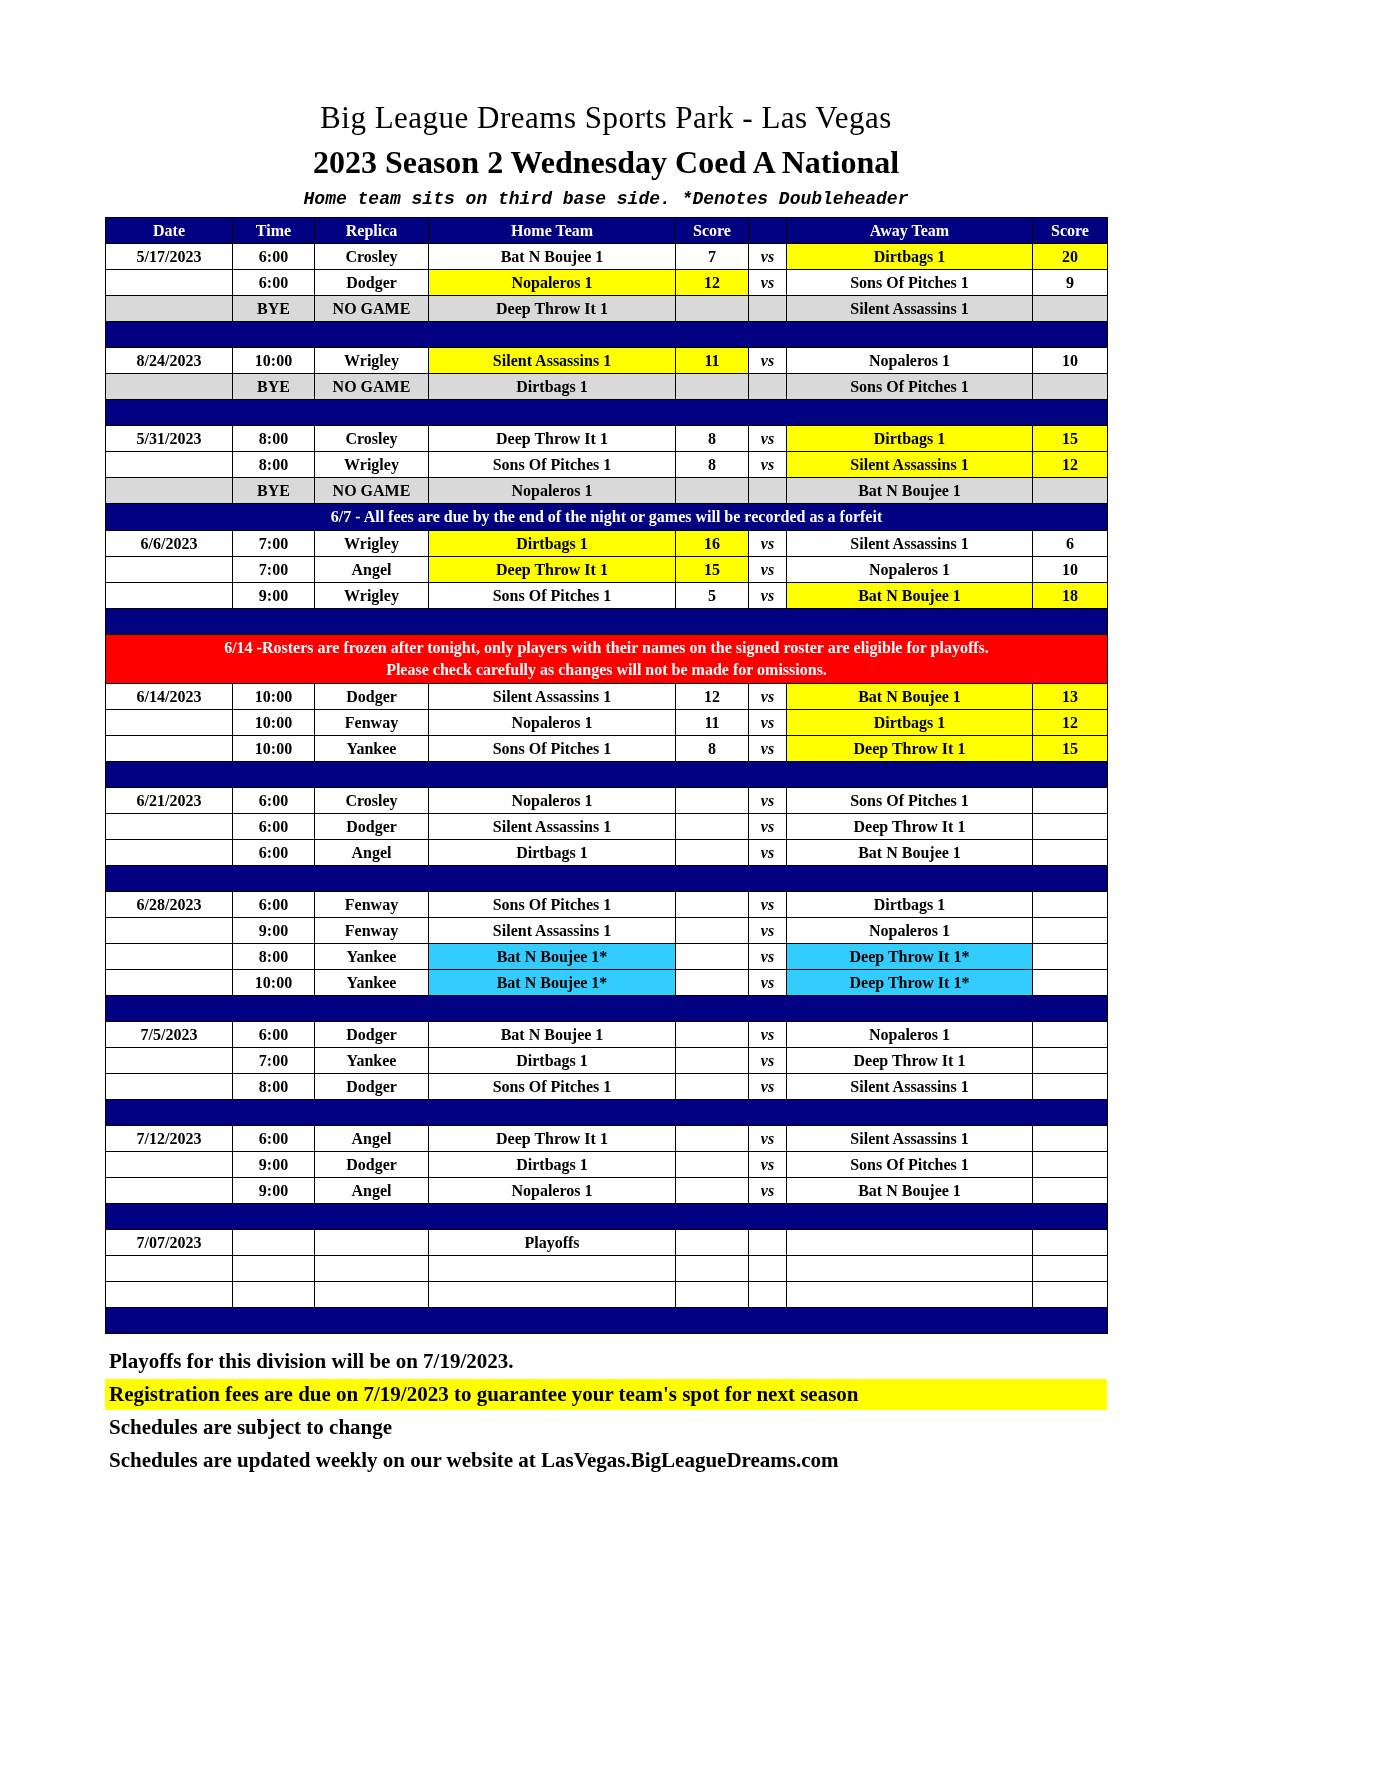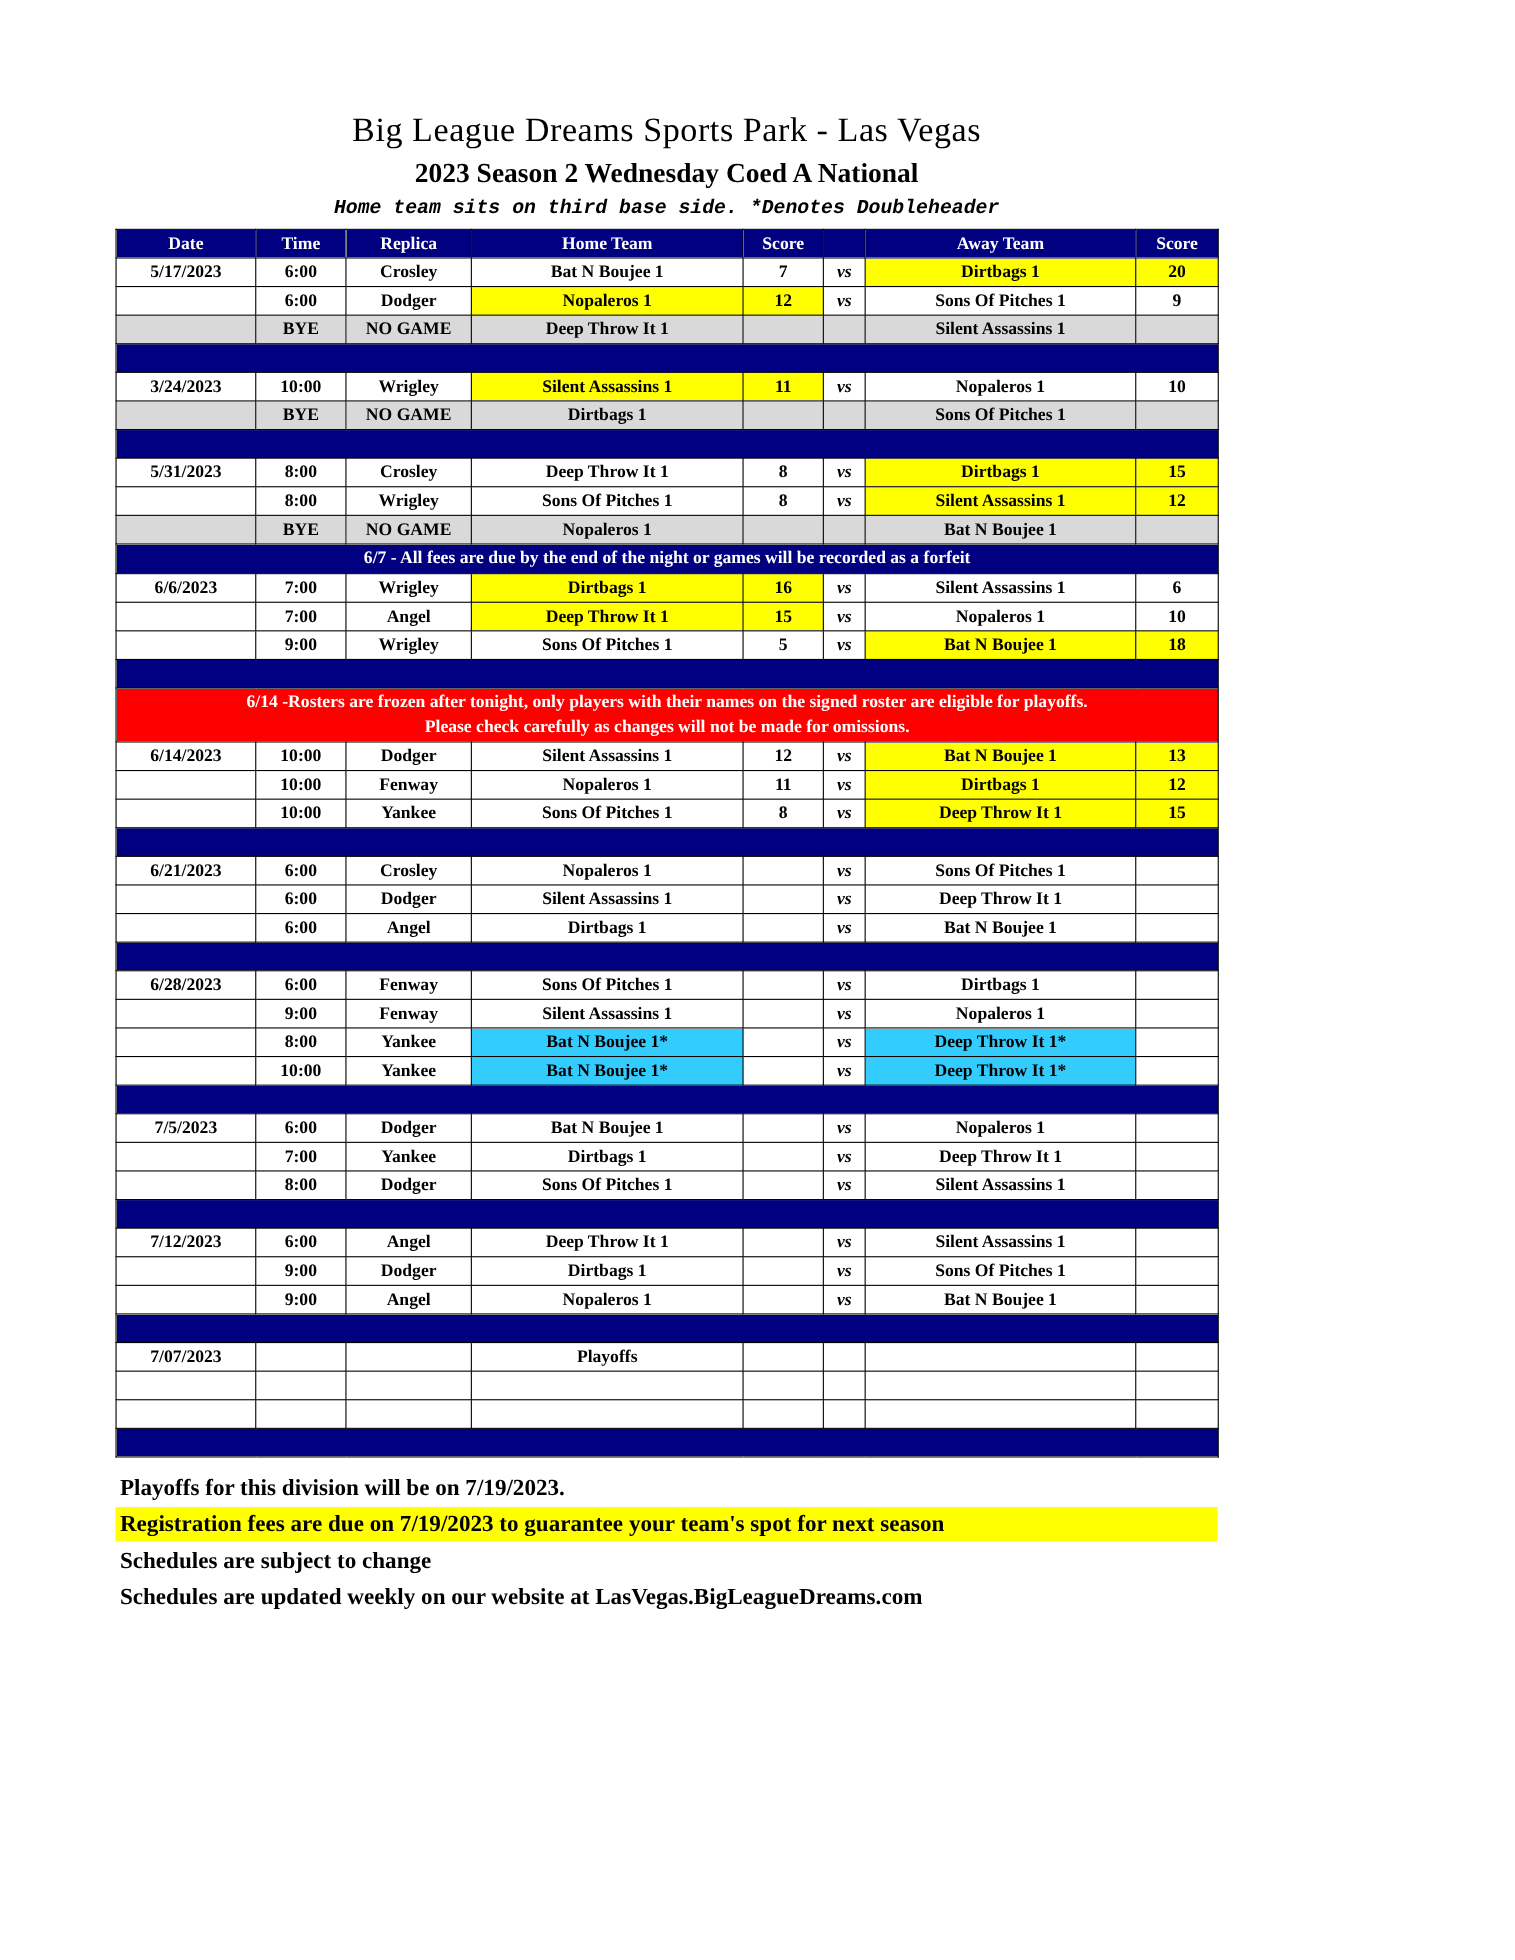--- a/index.html
+++ b/index.html
@@ -13,21 +13,21 @@
   .doc {
     position: absolute;
     left: 105px; top: 100px;
     width: 1002px;
   }
   .title {
     font-size: 31px; font-weight: normal; text-align: center;
     margin: 0 0 8px 0; letter-spacing: 0.5px;
   }
   .subtitle {
-    font-size: 25px; font-weight: bold; text-align: center;
+    font-size: 32px; font-weight: bold; text-align: center;
     margin: 0 0 8px 0;
   }
   .page-note {
     font-size: 18px; font-weight: bold; font-style: italic;
     text-align: center; margin: 0 0 8px 0; font-family: Liberation Mono, monospace;
   }
   table.schedule {
     border-collapse: collapse;
     table-layout: fixed;
     width: 1002px;
@@ -130,21 +130,21 @@
           <td>Deep Throw It 1</td>
           <td></td>
           <td class="vs-cell"></td>
           <td>Silent Assassins 1</td>
           <td></td>
         </tr>
         <tr class="sep-row">
           <td colspan="8"></td>
         </tr>
         <tr>
-          <td>3/24/2023</td>
+          <td>8/24/2023</td>
           <td>10:00</td>
           <td>Wrigley</td>
           <td class="hl-yellow">Silent Assassins 1</td>
           <td class="hl-yellow">11</td>
           <td class="vs-cell">vs</td>
           <td>Nopaleros 1</td>
           <td>10</td>
         </tr>
         <tr class="bye-row">
           <td></td>

